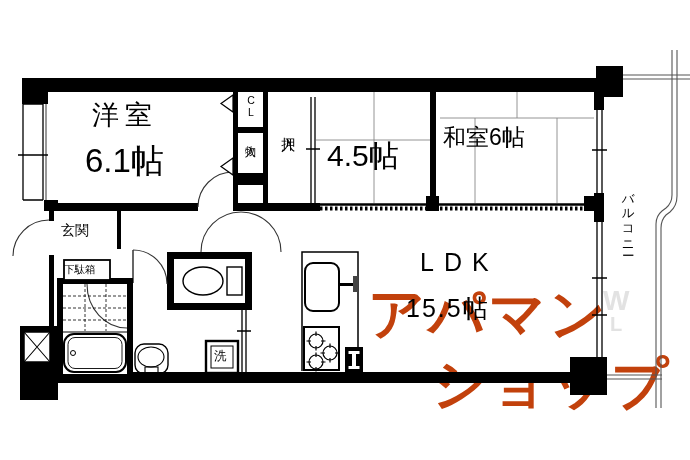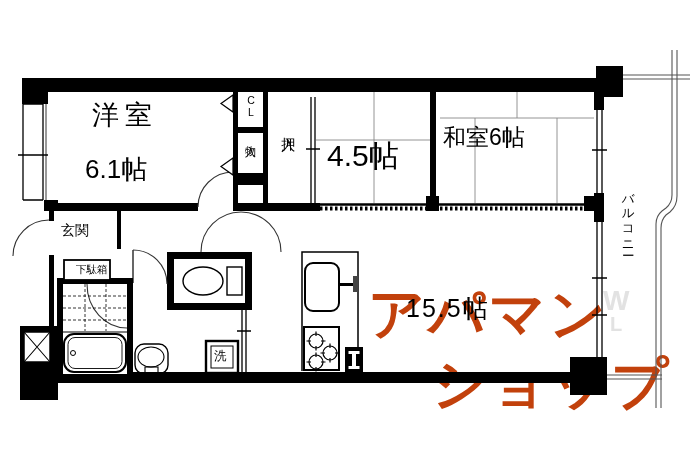--- a/index.html
+++ b/index.html
@@ -144,30 +144,31 @@
 
     <rect x="64" y="260" width="46" height="20" fill="#fff" stroke="#000" stroke-width="1.8"></rect>
 
     <g stroke="#000" stroke-width="1.2" fill="#fff">
       <path d="M233,95 L221,103.5 L233,112 Z"></path>
       <path d="M233,158 L221,166.5 L233,175 Z"></path>
     </g>
   </svg>
 
   <div class="lbl" style="left:92px;top:101px;width:104px;font-size:27px;letter-spacing:6px;">洋室</div>
-  <div class="lbl" style="left:85px;top:156px;width:118px;font-size:26px;">6.1帖</div>
+  <div class="lbl" style="left:85px;top:144px;width:118px;font-size:33px;">6.1帖</div>
 
   <div class="lbl" style="left:327px;top:140px;width:102px;font-size:30px;">4.5帖</div>
 
   <div class="lbl" style="left:443px;top:125px;width:150px;font-size:23px;">和室6帖</div>
 
+  <div class="lbl" style="left:420px;top:249px;width:116px;font-size:25px;letter-spacing:10px;">LDK</div>
   <div class="lbl" style="left:406px;top:295px;width:144px;font-size:25px;letter-spacing:2px;">15.5帖</div>
 
   <div class="lbl" style="left:61px;top:223px;width:50px;font-size:14px;">玄関</div>
-  <div class="lbl" style="left:64px;top:264px;width:46px;font-size:10.5px;margin-left:12px;">下駄箱</div>
+  <div class="lbl" style="left:64px;top:264px;width:46px;font-size:10.5px;">下駄箱</div>
 
   <div class="lbl vtext" style="left:281px;top:126px;font-size:14px;">押入</div>
   <div class="lbl vtext" style="left:245px;top:94px;font-size:10.5px;">CL</div>
   <div class="lbl vtext" style="left:244px;top:137px;font-size:11px;">物入</div>
   <div class="lbl vtext" style="left:621px;top:184px;font-size:12.5px;letter-spacing:2px;">バルコニー</div>
 
   <div class="lbl" style="left:214px;top:350px;width:16px;font-size:12.5px;z-index:4;">洗</div>
 </div>
 
 </body></html>

